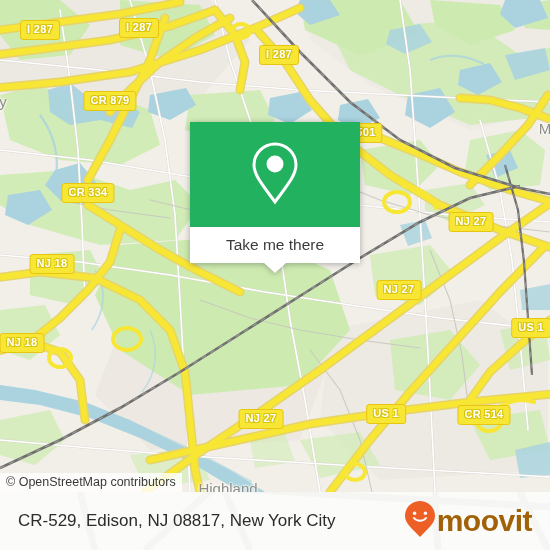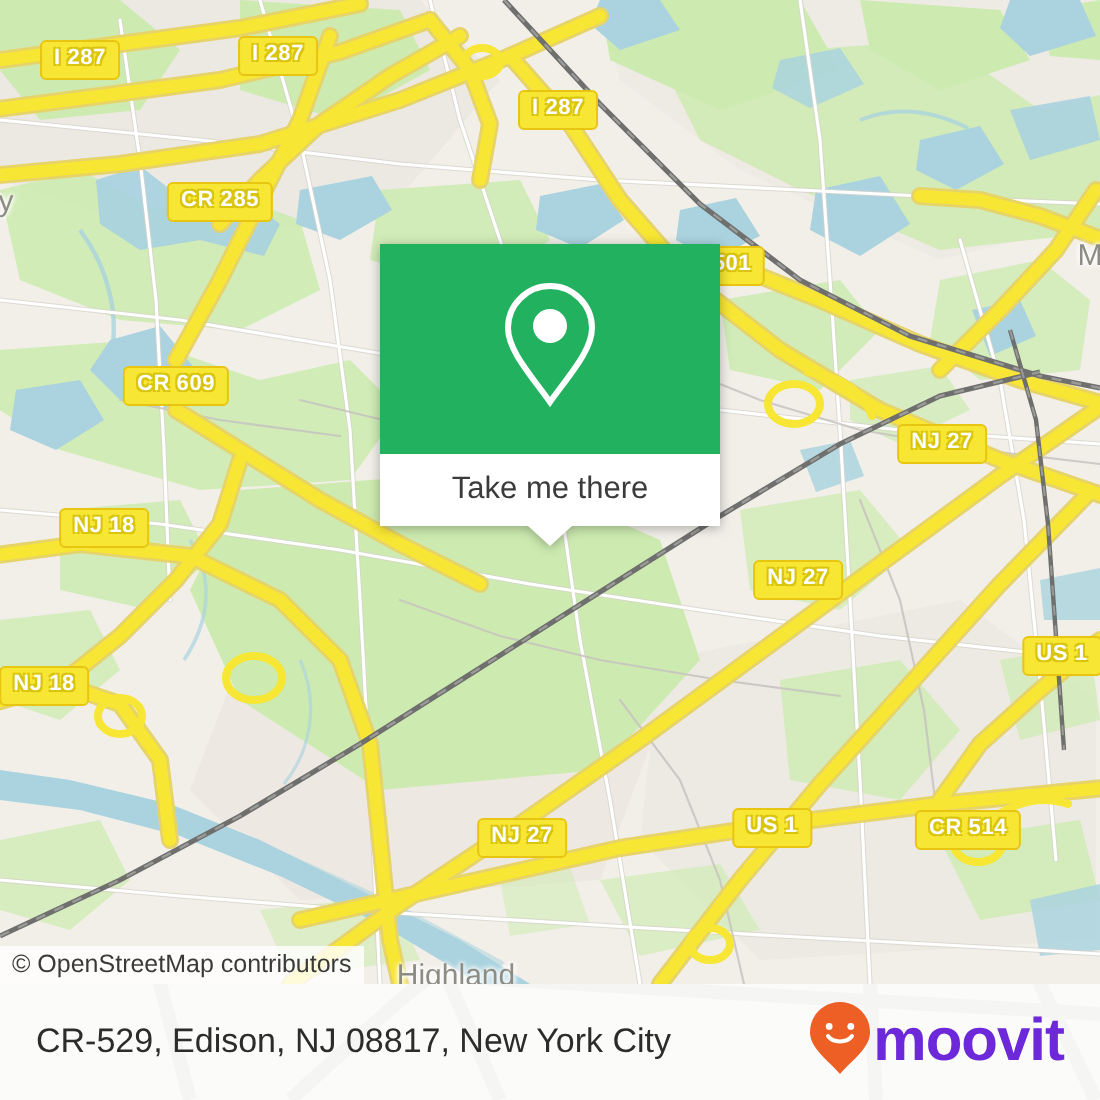--- a/index.html
+++ b/index.html
@@ -146,21 +146,21 @@
   #brand {
     position: relative;
     display: flex;
     align-items: center;
     z-index: 2;
   }
   #brand-word {
     font-family: "Liberation Sans", sans-serif;
     font-size: 30px;
     font-weight: bold;
-    color: #6d28d9;
+    color: #a16207;
     letter-spacing: -0.5px;
     margin-left: 2px;
   }
 </style>
 </head>
 <body>
 
 <div id="root">
 
   <div id="map">
@@ -339,22 +339,22 @@
       <path class="rld" stroke-width="1.2" stroke="#f5f5f5" d="M252,0 L300,52 L350,102 L400,140 L455,168 L520,188 L550,194"></path>
       <path class="rl" stroke-width="2.6" d="M0,468 L60,440 L120,408 L180,372 L240,334 L300,296 L360,258 L420,222 L470,198 L520,186"></path>
       <path class="rld" stroke-width="1.2" stroke="#f5f5f5" d="M0,468 L60,440 L120,408 L180,372 L240,334 L300,296 L360,258 L420,222 L470,198 L520,186"></path>
       <path class="rl" stroke-width="2.2" d="M505,165 L518,210 L524,262 L528,318 L532,375"></path>
       <path class="rld" stroke-width="1" stroke="#f5f5f5" d="M505,165 L518,210 L524,262 L528,318 L532,375"></path>
     </svg>
 
     <div class="shield" style="left:40px;  top:30px;">I 287</div>
     <div class="shield" style="left:139px; top:28px;">I 287</div>
     <div class="shield" style="left:279px; top:55px;">I 287</div>
-    <div class="shield" style="left:110px; top:101px;">CR 285</div>
-    <div class="shield" style="left:88px;  top:193px;">CR 609</div>
+    <div class="shield" style="left:110px; top:101px;">CR 879</div>
+    <div class="shield" style="left:88px;  top:193px;">CR 334</div>
     <div class="shield" style="left:52px;  top:264px;">NJ 18</div>
     <div class="shield" style="left:22px;  top:343px;">NJ 18</div>
     <div class="shield" style="left:366px; top:133px;">501</div>
     <div class="shield" style="left:471px; top:222px;">NJ 27</div>
     <div class="shield" style="left:399px; top:290px;">NJ 27</div>
     <div class="shield" style="left:261px; top:419px;">NJ 27</div>
     <div class="shield" style="left:531px; top:328px;">US 1</div>
     <div class="shield" style="left:386px; top:414px;">US 1</div>
     <div class="shield" style="left:484px; top:415px;">CR 514</div>
 

